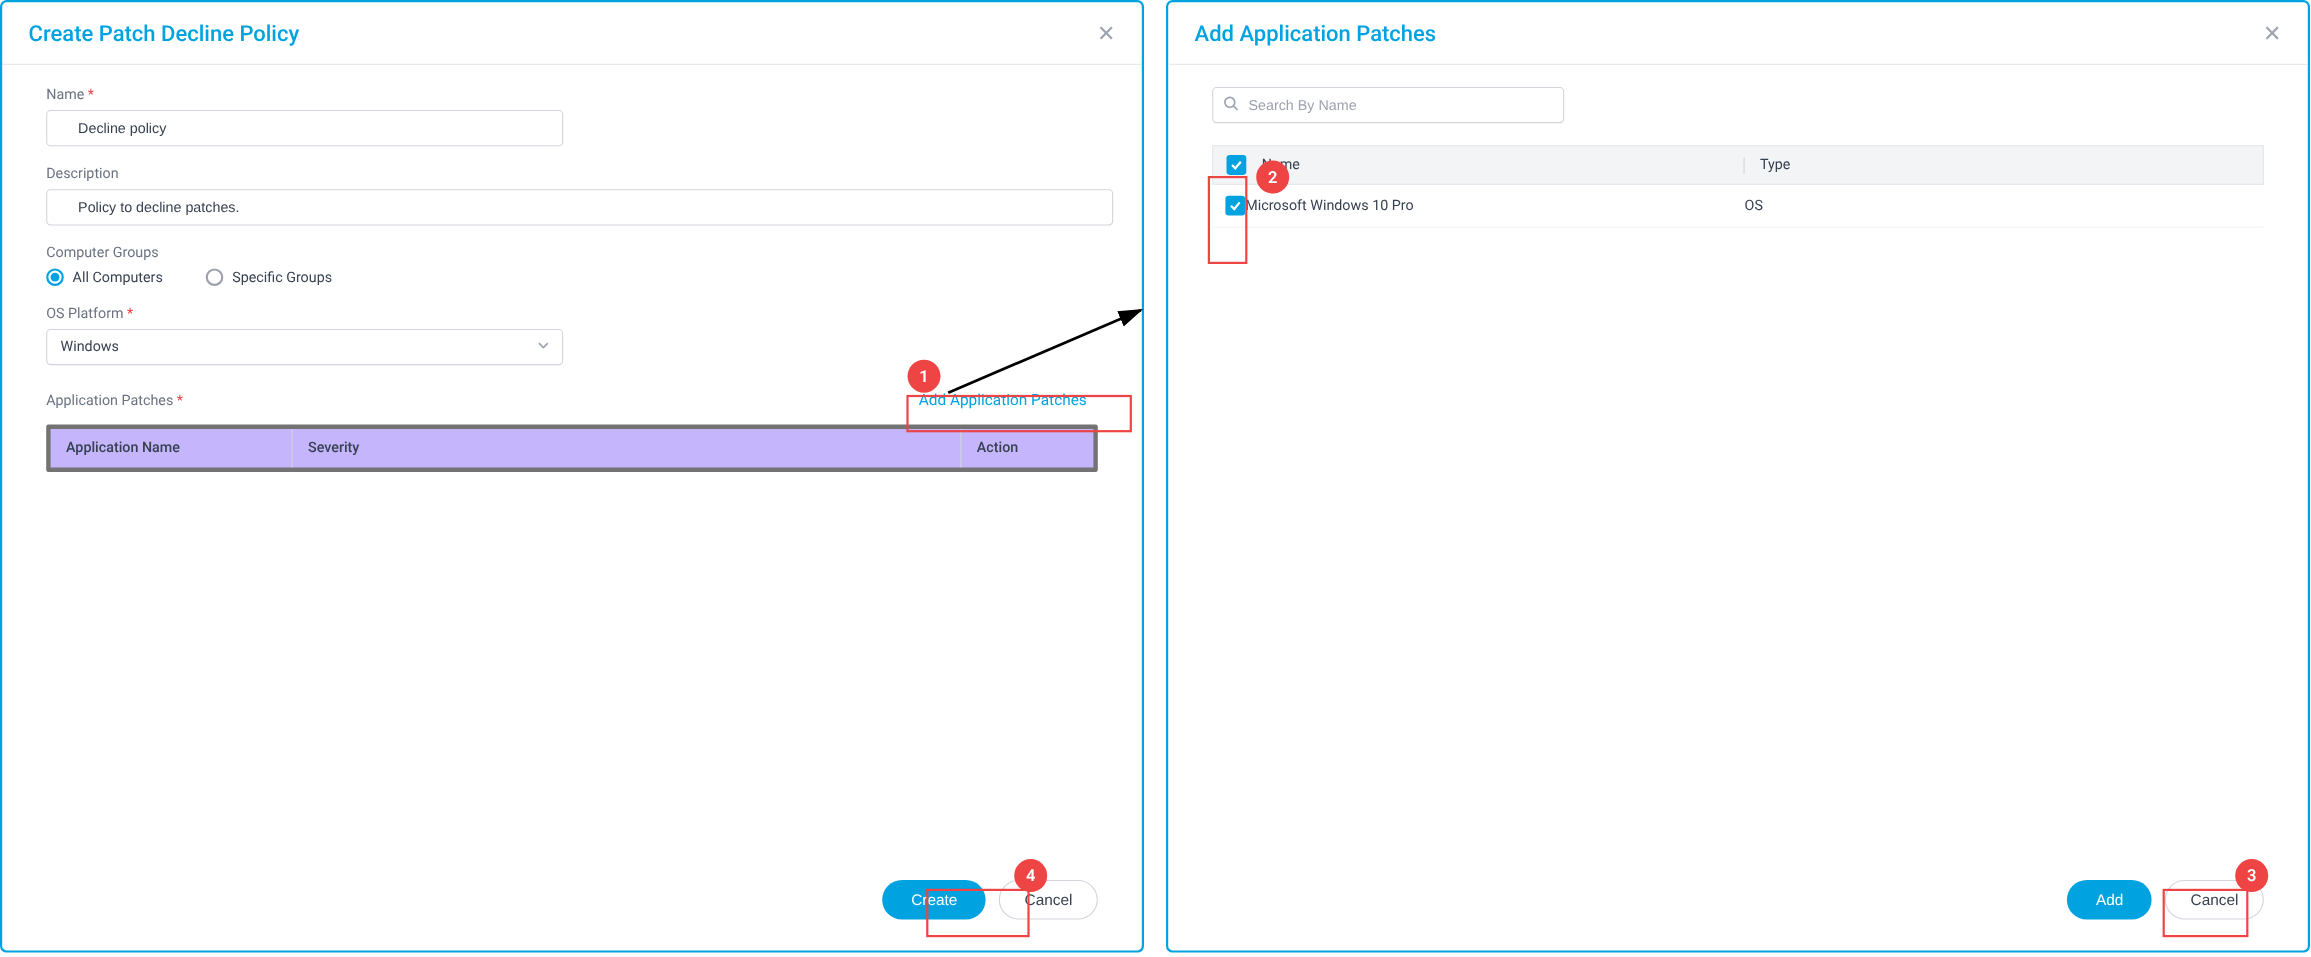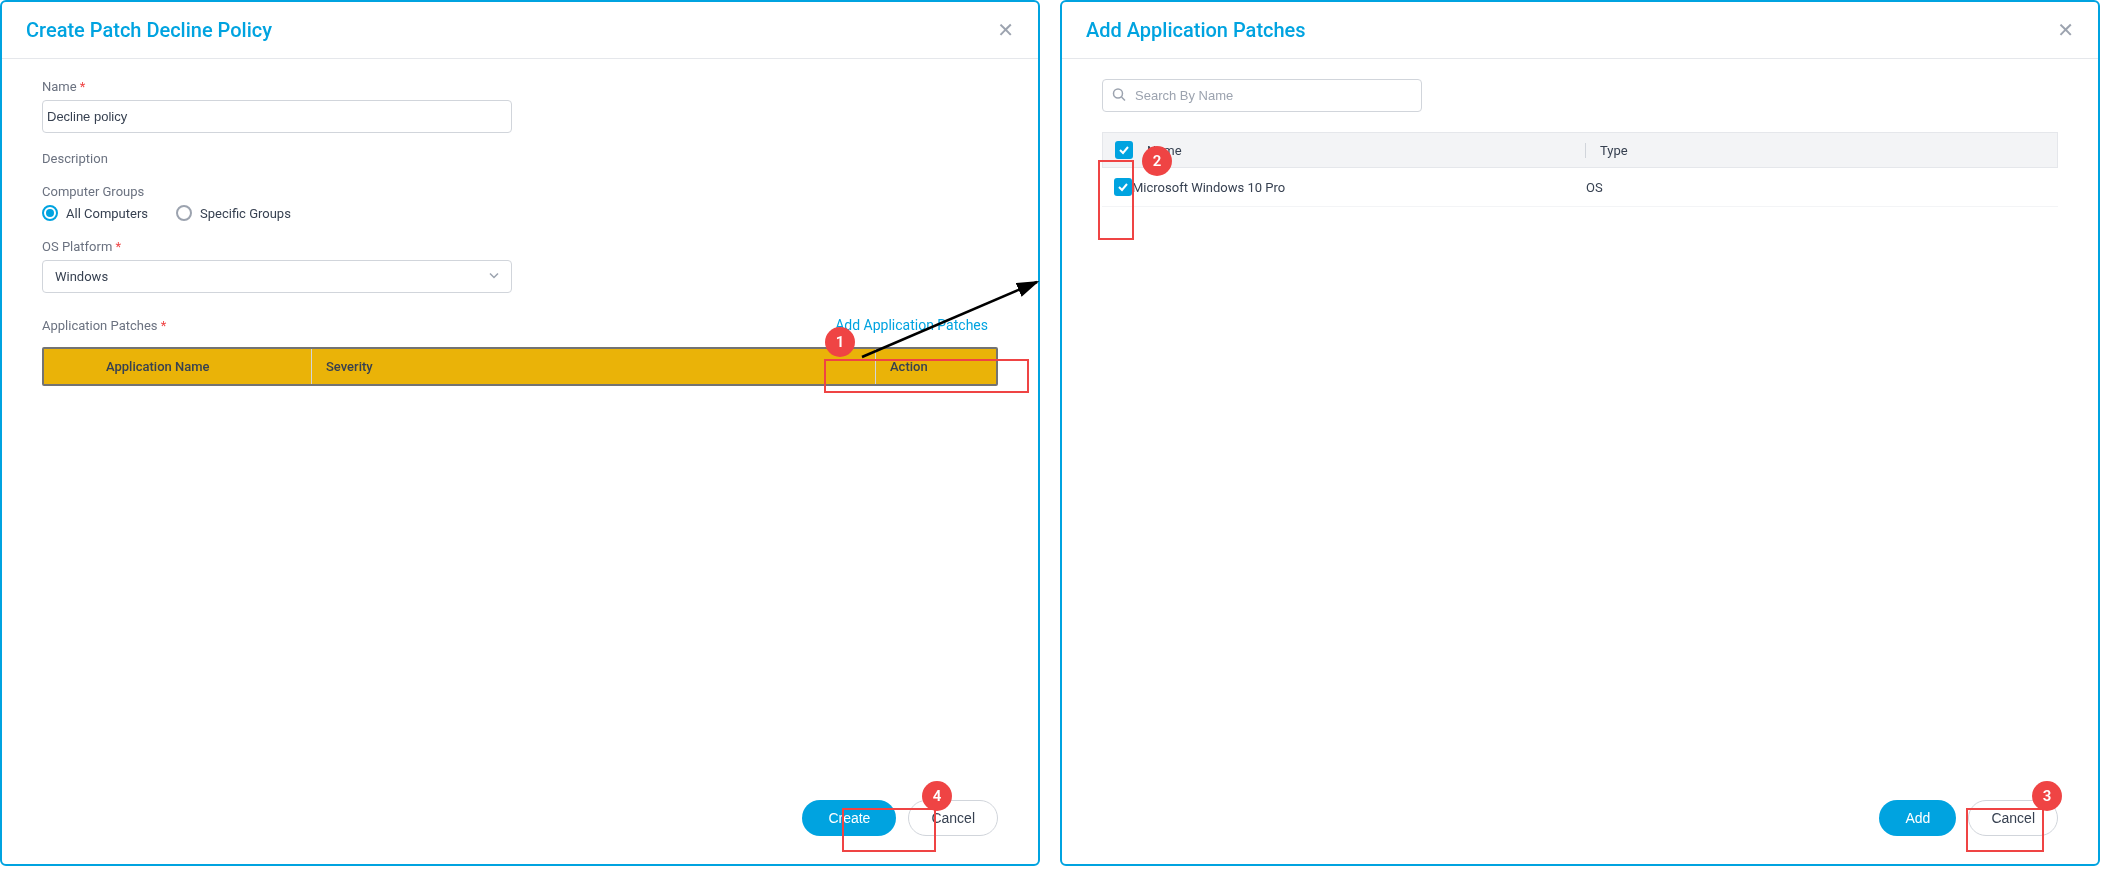--- a/index.html
+++ b/index.html
@@ -55,21 +55,21 @@
     .form-group { margin-bottom: 18px; }
     .form-label {
       display: block;
       color: #6b7280;
       font-size: 13px;
       margin-bottom: 6px;
     }
     .req::after { content: " *"; color: #ef4444; }
     .text-input {
       width: 470px;
-      padding: 8px 4px;
+      padding: 8px 28px;
       border: 1px solid #d1d5db;
       border-radius: 4px;
       font-size: 13px;
       color: #374151;
       background: #fff;
     }
     .text-input.wide { width: 970px; }
     .select-wrap {
       position: relative;
       width: 470px;
@@ -86,21 +86,21 @@
     .select-caret {
       position: absolute;
       right: 12px;
       top: 50%;
       transform: translateY(-50%);
       color: #9ca3af;
       pointer-events: none;
     }
     .radio-row {
       display: flex;
-      gap: 28px;
+      gap: 39px;
       margin-top: 6px;
     }
     .radio-item {
       display: flex;
       align-items: center;
       gap: 8px;
       cursor: pointer;
     }
     .radio-circle {
       width: 16px;
@@ -126,24 +126,23 @@
       margin-bottom: 8px;
     }
     .link-btn {
       color: #00a3e0;
       font-size: 14px;
       cursor: pointer;
       padding: 6px 10px;
     }
     .table-header {
       display: flex;
-      background: #eab308;
-      border: 2px solid #737373;
+      background: #c4b5fd;
+      border: 4px solid #737373;
       border-radius: 2px;
-      padding-left: 48px;
     }
     .th {
       padding: 10px 14px;
       color: #374151;
       font-size: 13px;
       font-weight: 500;
     }
     .th-app { flex: 0 0 220px; border-right: 1px solid #d1d5db; }
     .th-sev { flex: 1; border-right: 1px solid #d1d5db; }
     .th-act { flex: 0 0 120px; }
@@ -260,20 +259,21 @@
 
   <div class="panel-body">
 
     <div class="form-group">
       <label class="form-label req">Name</label>
       <input class="text-input" type="text" value="Decline policy" style="">
     </div>
 
     <div class="form-group">
       <label class="form-label">Description</label>
+      <input class="text-input wide" type="text" value="Policy to decline patches." style="">
     </div>
 
     <div class="form-group">
       <label class="form-label">Computer Groups</label>
       <div class="radio-row">
         <div class="radio-item">
           <span class="radio-circle checked">
               <span class="radio-dot"></span>
             </span>
           <span class="radio-label">All Computers</span>

